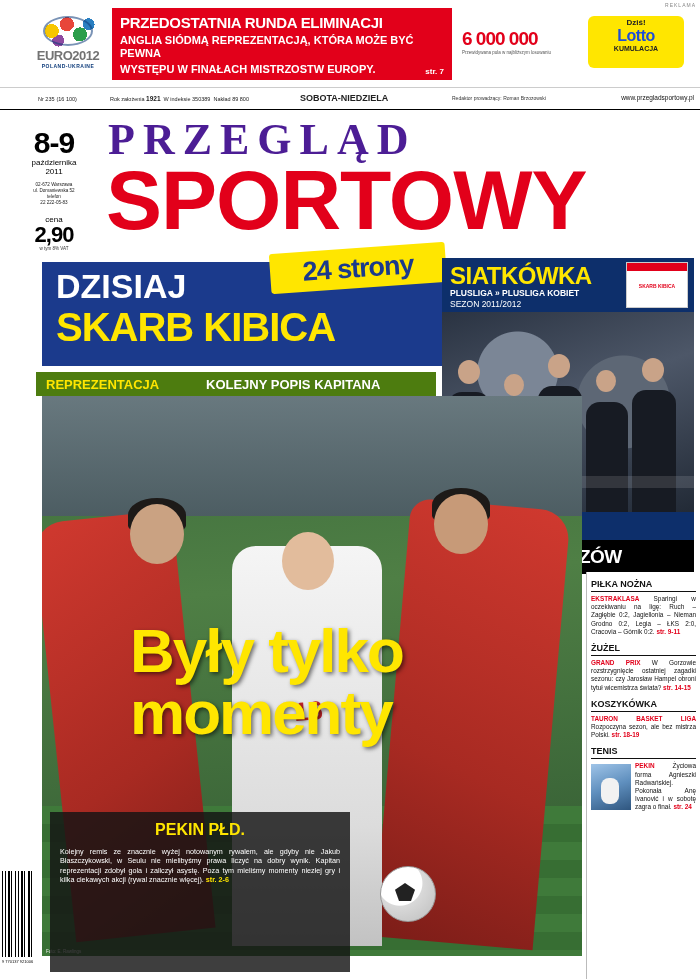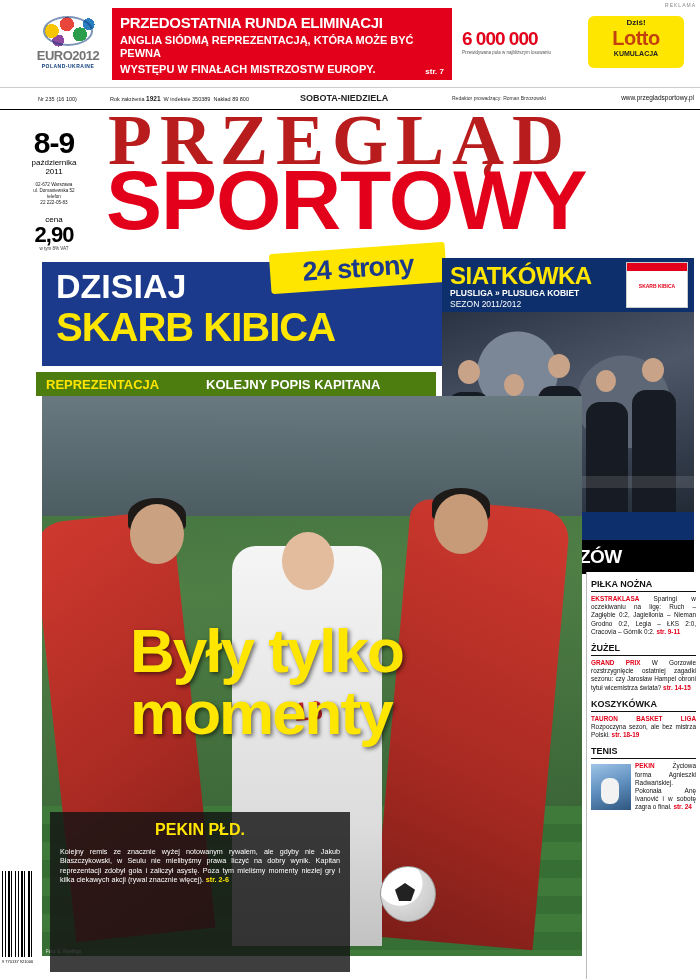--- a/index.html
+++ b/index.html
@@ -57,21 +57,21 @@
     color:#e2001a; letter-spacing:-1px;
   }
   .lotto-small {
     position:absolute; left:0; top:38px; font-size:4.5px; color:#555; width:120px;
   }
   .lotto-badge {
     position:absolute; right:6px; top:4px; width:96px; height:52px;
     background:#ffe600; border-radius:6px; text-align:center;
   }
   .lotto-badge .b1 { font-size:8px; font-weight:bold; color:#222; margin-top:2px;}
-  .lotto-badge .b2 { font-size:20px; font-weight:bold; color:#c2410c; letter-spacing:-.5px;}
+  .lotto-badge .b2 { font-size:16px; font-weight:bold; color:#1d4ed8; letter-spacing:-.5px;}
   .lotto-badge .b3 { font-size:7px; font-weight:bold; color:#222; }
 
   
   .infostrip {
     position:absolute; left:0; top:90px; width:700px; height:20px;
     font-size:6.5px; color:#222; border-bottom:1px solid #000;
   }
   .infostrip .issue { position:absolute; left:38px; top:5px; font-weight:bold; font-size:7px;}
   .infostrip .issue span { font-weight:normal; font-size:5.5px; }
   .infostrip .meta { position:absolute; left:110px; top:5px; font-size:5.5px;}
@@ -86,22 +86,22 @@
   .datecol .mm { font-size:8px; line-height:9px; }
   .datecol .yy { font-size:8px; line-height:9px; }
   .datecol .addr { font-size:4.6px; line-height:6px; margin-top:6px; color:#222;}
   .datecol .cena { font-size:8px; margin-top:9px;}
   .datecol .price { font-size:22px; font-weight:bold; letter-spacing:-1px; line-height:22px;}
   .datecol .vat { font-size:4.5px; color:#333; }
 
   
   .logo { position:absolute; left:108px; top:110px; width:592px; height:140px; }
   .logo .przeglad {
-    position:absolute; left:0; top:4px; font-size:72px; font-weight:bold;
-    color:#b91c1c; letter-spacing:8px; line-height:52px;
+    position:absolute; left:0; top:4px; font-size:44px; font-weight:bold;
+    color:#4c1d95; letter-spacing:8px; line-height:52px;
     font-family:"Liberation Serif", serif;
   }
   .logo .sportowy {
     position:absolute; left:-2px; top:48px; font-size:84px; font-weight:bold;
     color:#e2001a; letter-spacing:-1px; line-height:84px;
     font-family:"Liberation Sans", sans-serif;
   }
   .logo .jub {
     position:absolute; left:352px; top:52px; width:110px; height:66px;
     color:#ffffff; text-align:center;

